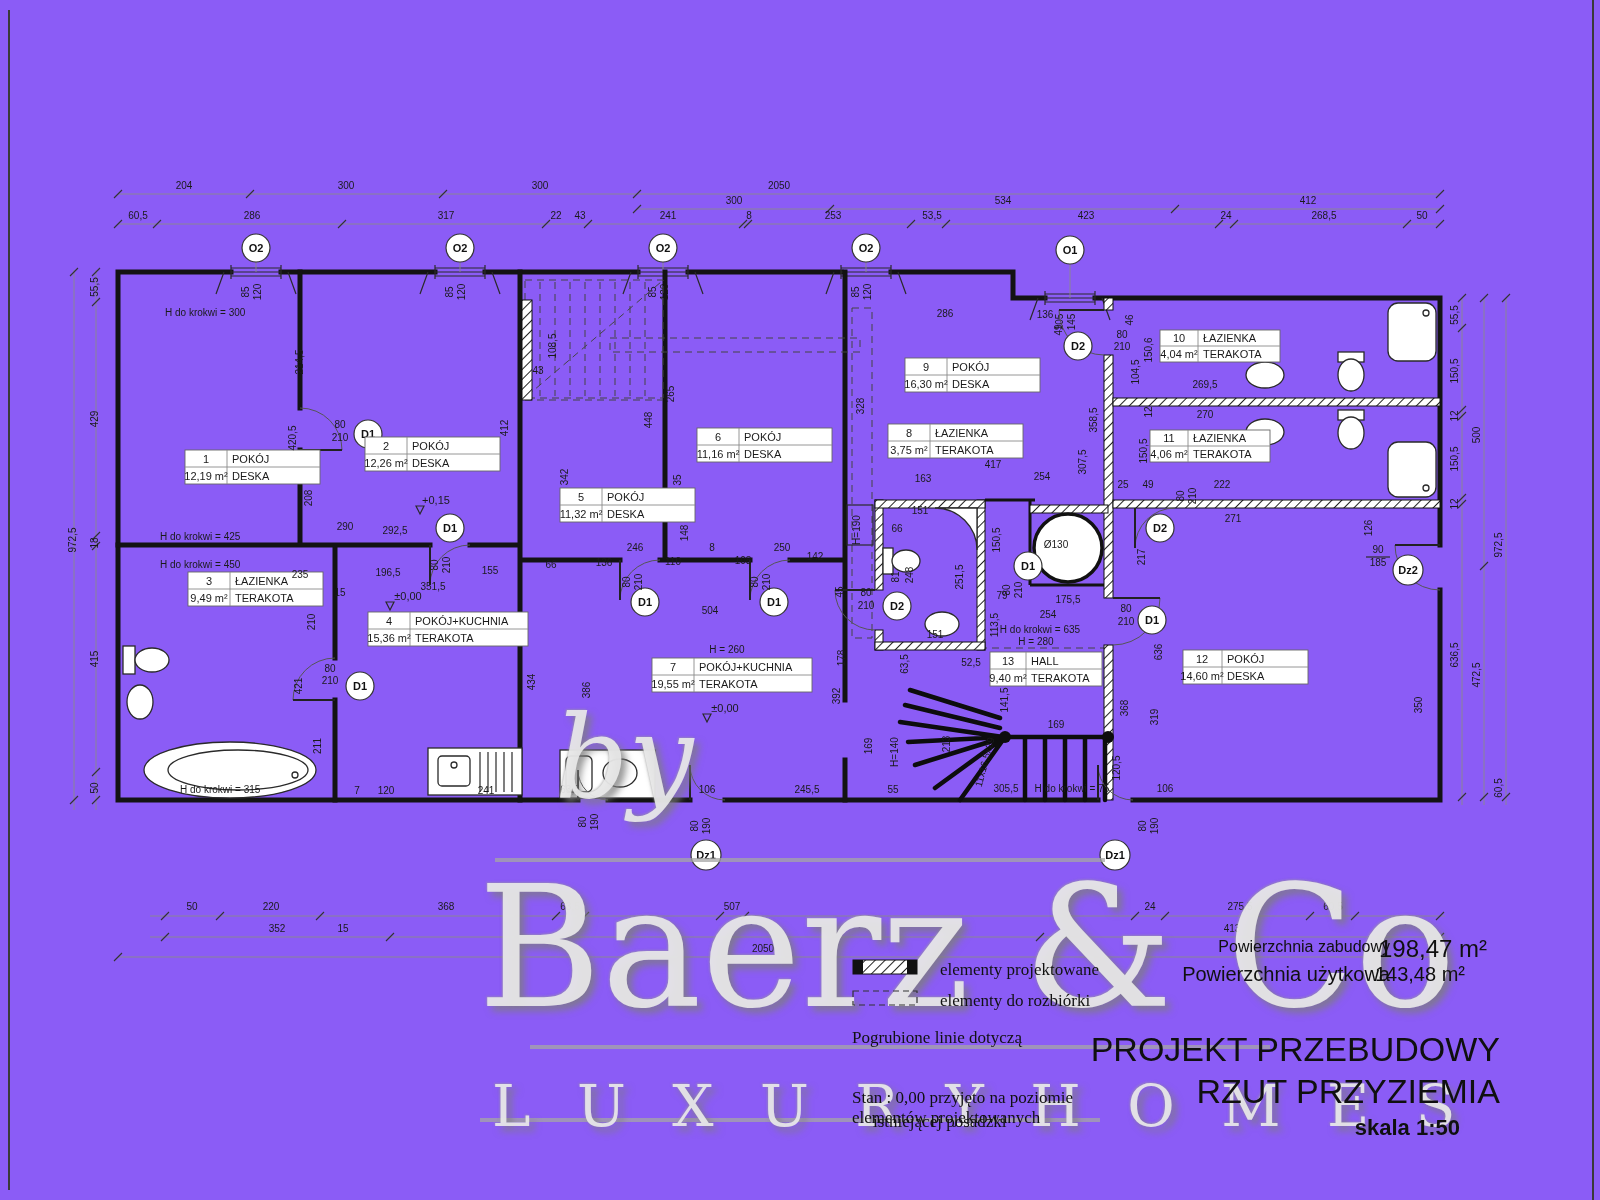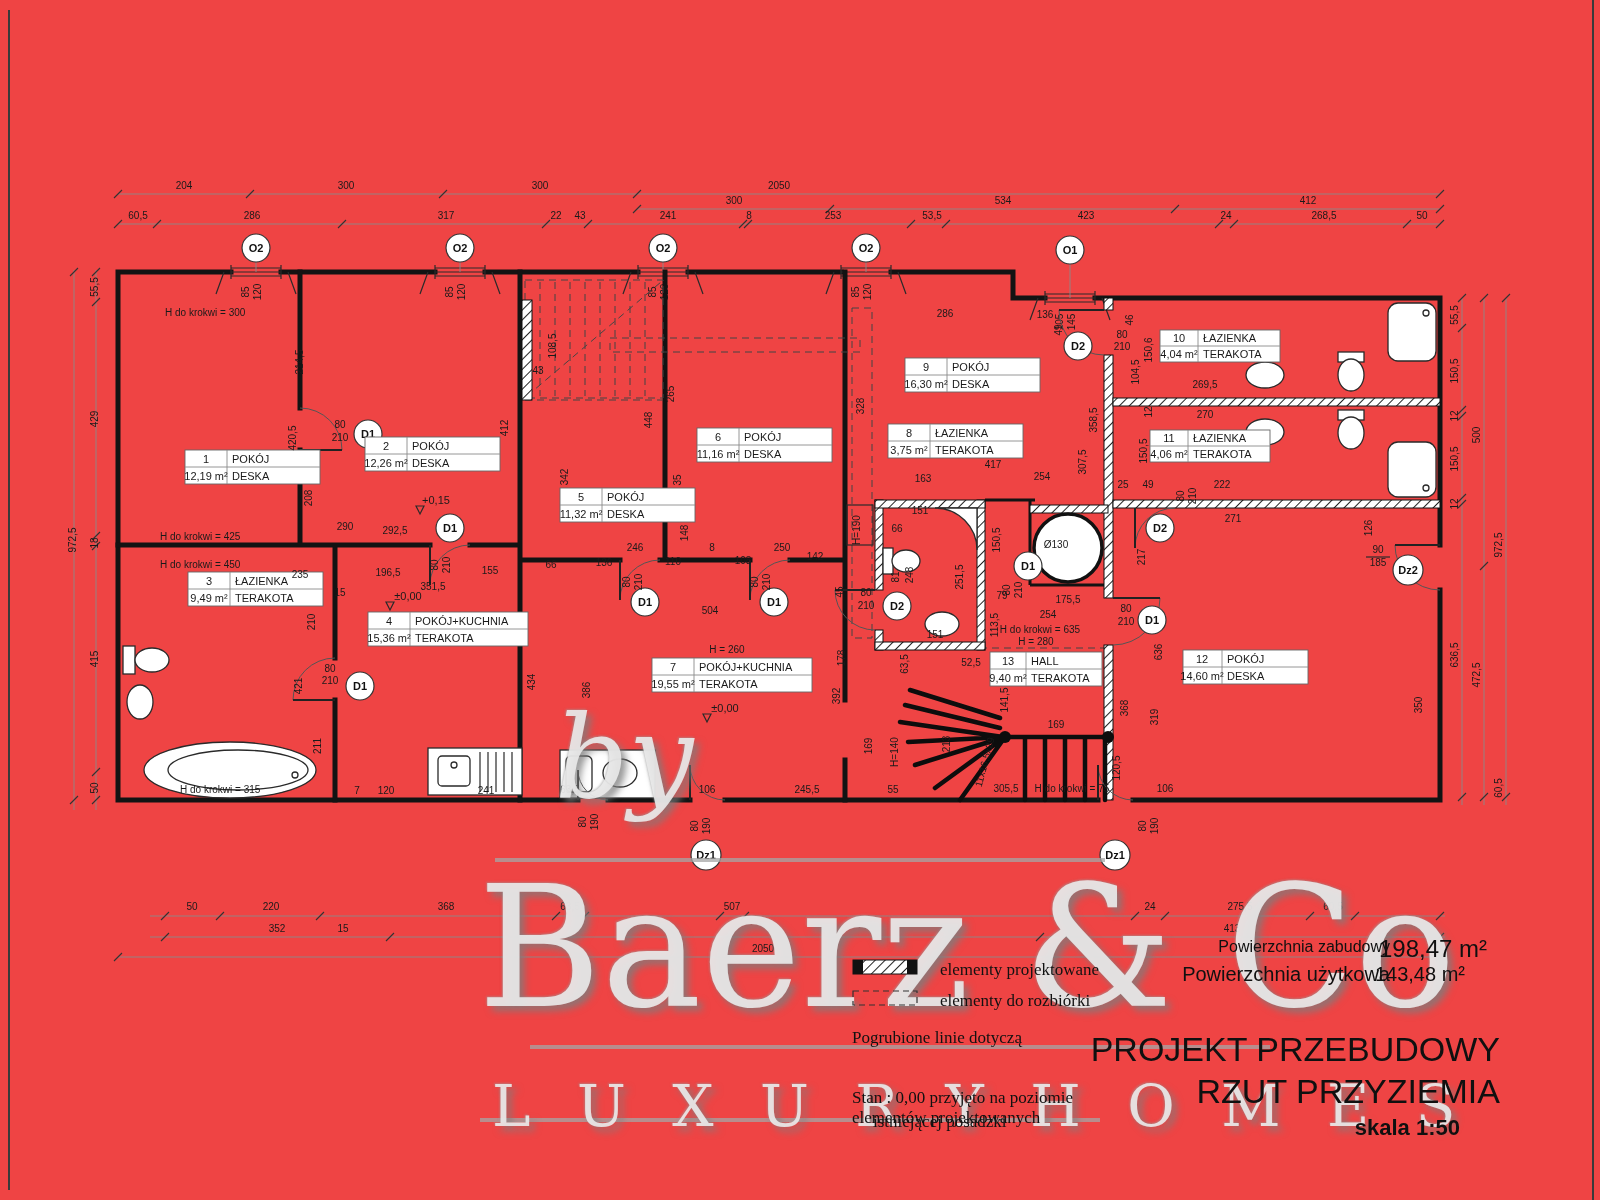--- a/index.html
+++ b/index.html
@@ -1,16 +1,16 @@
 <!DOCTYPE html>
 <html><head>
 <meta charset="utf-8">
 <style>
   html,body{margin:0;padding:0;background:#fff;}
-  #stage{position:relative;width:1600px;height:1200px;background:#ef4444;overflow:hidden;
+  #stage{position:relative;width:1600px;height:1200px;background:#8b5cf6;overflow:hidden;
          font-family:"Liberation Sans",sans-serif;}
   svg text{font-family:"Liberation Sans",sans-serif;}
   .t  {font-size:11px;fill:#1a1a1a;text-anchor:middle;}
   .ts {font-size:10px;fill:#1a1a1a;text-anchor:middle;}
   .tl {text-anchor:start;}
   .wall {stroke:#131313;stroke-width:5;fill:none;stroke-linecap:square;}
   .w3 {stroke:#131313;stroke-width:3;fill:none;}
   .thin{stroke:#2a2a2a;stroke-width:1.2;fill:none;}
   .fix {stroke:#2a2a2a;stroke-width:1.3;fill:#fff;}
   .dim {stroke:#8a8a8a;stroke-width:0.9;fill:none;}

